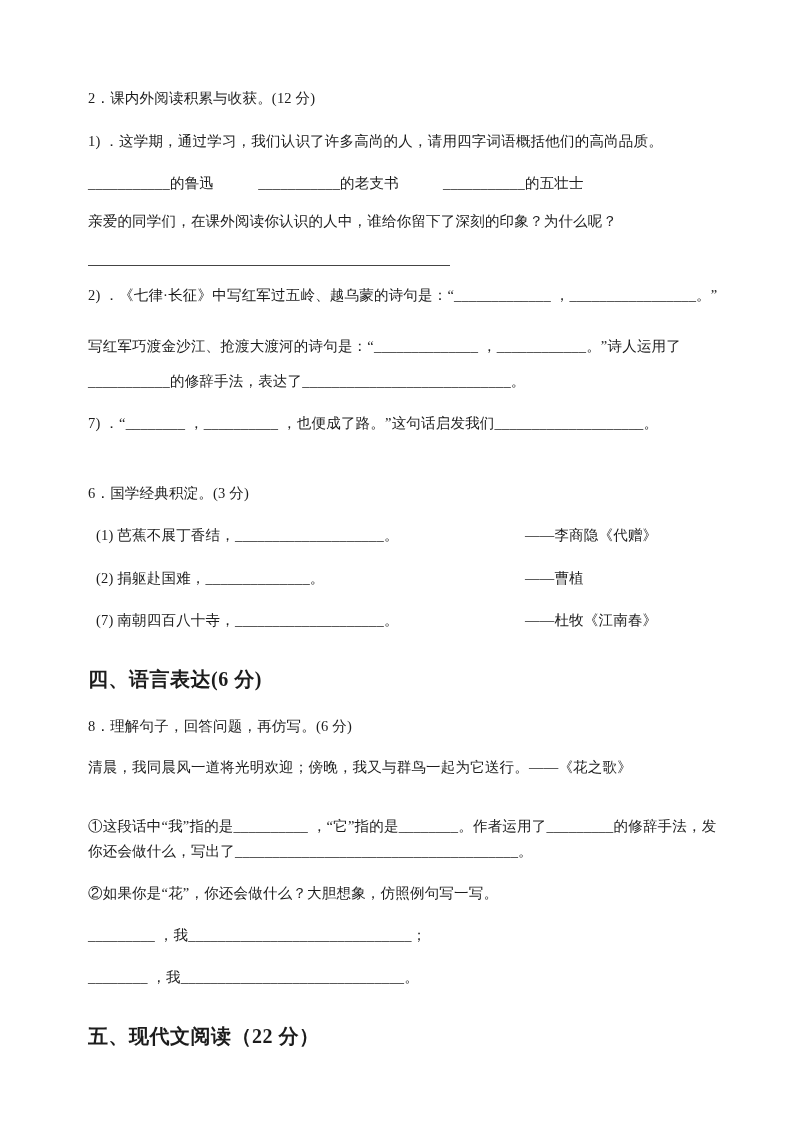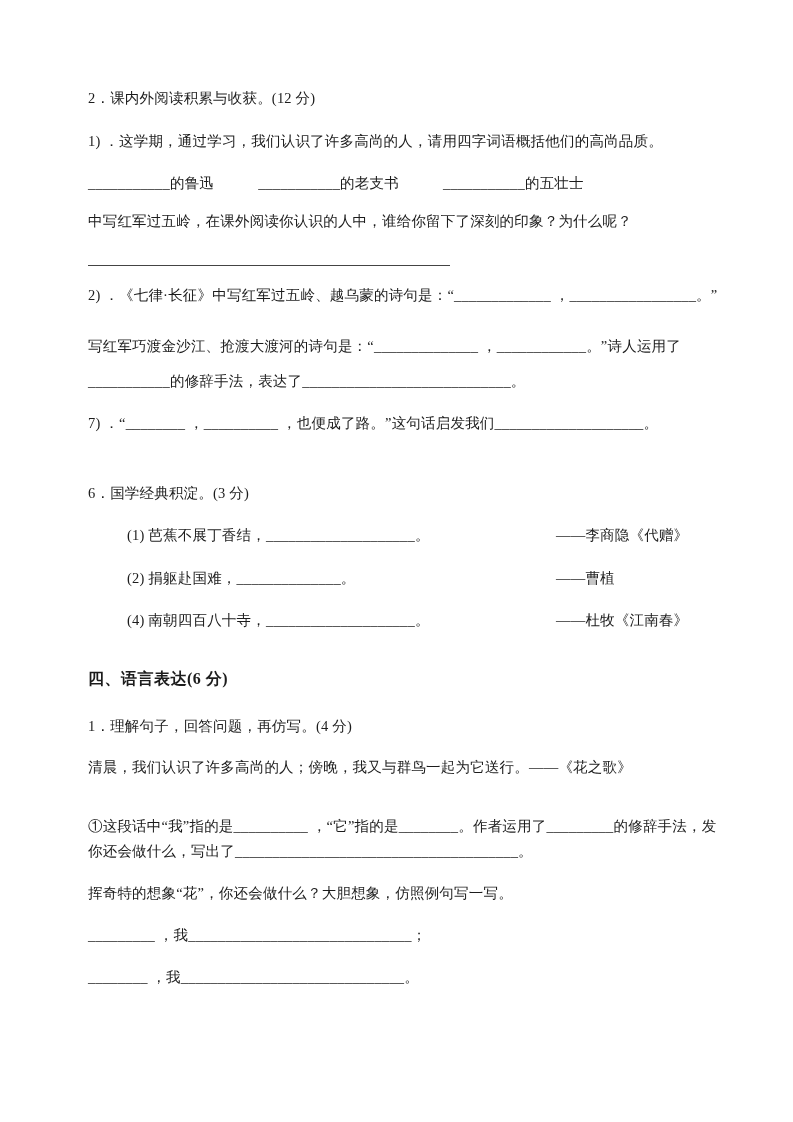--- a/index.html
+++ b/index.html
@@ -20,73 +20,74 @@
   .line {
     position: absolute;
     left: 88px;
     white-space: nowrap;
     line-height: 20px;
     letter-spacing: 0.2px;
   }
   .line.indent { left: 96px; }
   .heading {
     font-weight: bold;
-    font-size: 16px;
+    font-size: 20px;
     letter-spacing: 0.5px;
   }
   .attr-line .attribution {
     position: absolute;
     left: 429px;
     top: 0;
     white-space: nowrap;
   }
-  .attr-line { width: 640px; margin-left: 31px; }
+  .attr-line { width: 640px; }
   .blank-rule {
     position: absolute;
     left: 88px;
     width: 362px;
     height: 18px;
     border-bottom: 1px solid #444444;
   }
 </style>
 </head>
 <body>
 
 <div class="page">
 
   <div class="line" style="top:88px">2．课内外阅读积累与收获。(12 分)</div>
   <div class="line" style="top:131px">1) ．这学期，通过学习，我们认识了许多高尚的人，请用四字词语概括他们的高尚品质。</div>
   <div class="line" style="top:173px">___________的鲁迅　　　___________的老支书　　　___________的五壮士</div>
-  <div class="line" style="top:211px">中写红军过五岭，在课外阅读你认识的人中，谁给你留下了深刻的印象？为什么呢？</div>
+  <div class="line" style="top:211px">亲爱的同学们，在课外阅读你认识的人中，谁给你留下了深刻的印象？为什么呢？</div>
 
   <div class="blank-rule" style="top:247px"></div>
 
   <div class="line" style="top:285px">2) ．《七律·长征》中写红军过五岭、越乌蒙的诗句是：“_____________ ，_________________。”</div>
   <div class="line" style="top:336px">写红军巧渡金沙江、抢渡大渡河的诗句是：“______________ ，____________。”诗人运用了</div>
   <div class="line" style="top:371px">___________的修辞手法，表达了____________________________。</div>
   <div class="line" style="top:413px">7) ．“________ ，__________ ，也便成了路。”这句话启发我们____________________。</div>
 
   <div class="line" style="top:483px">6．国学经典积淀。(3 分)</div>
 
   <div class="line attr-line indent" style="top:525px">
     <span>(1) 芭蕉不展丁香结，____________________。</span>
     <span class="attribution">——李商隐《代赠》</span>
   </div>
   <div class="line attr-line indent" style="top:568px">
     <span>(2) 捐躯赴国难，______________。</span>
     <span class="attribution">——曹植</span>
   </div>
   <div class="line attr-line indent" style="top:610px">
-    <span>(4) 南朝四百八十寺，____________________。</span>
+    <span>(7) 南朝四百八十寺，____________________。</span>
     <span class="attribution">——杜牧《江南春》</span>
   </div>
 
   <div class="line heading" style="top:669px">四、语言表达(6 分)</div>
-  <div class="line" style="top:716px">1．理解句子，回答问题，再仿写。(4 分)</div>
-  <div class="line" style="top:757px">清晨，我们认识了许多高尚的人；傍晚，我又与群鸟一起为它送行。——《花之歌》</div>
+  <div class="line" style="top:716px">8．理解句子，回答问题，再仿写。(6 分)</div>
+  <div class="line" style="top:757px">清晨，我同晨风一道将光明欢迎；傍晚，我又与群鸟一起为它送行。——《花之歌》</div>
   <div class="line" style="top:816px">①这段话中“我”指的是__________ ，“它”指的是________。作者运用了_________的修辞手法，发</div>
   <div class="line" style="top:841px">你还会做什么，写出了______________________________________。</div>
-  <div class="line" style="top:883px">挥奇特的想象“花”，你还会做什么？大胆想象，仿照例句写一写。</div>
+  <div class="line" style="top:883px">②如果你是“花”，你还会做什么？大胆想象，仿照例句写一写。</div>
   <div class="line" style="top:925px">_________ ，我______________________________；</div>
   <div class="line" style="top:967px">________ ，我______________________________。</div>
 
+  <div class="line heading" style="top:1026px">五、现代文阅读（22 分）</div>
 
 </div>
 
 </body></html>

